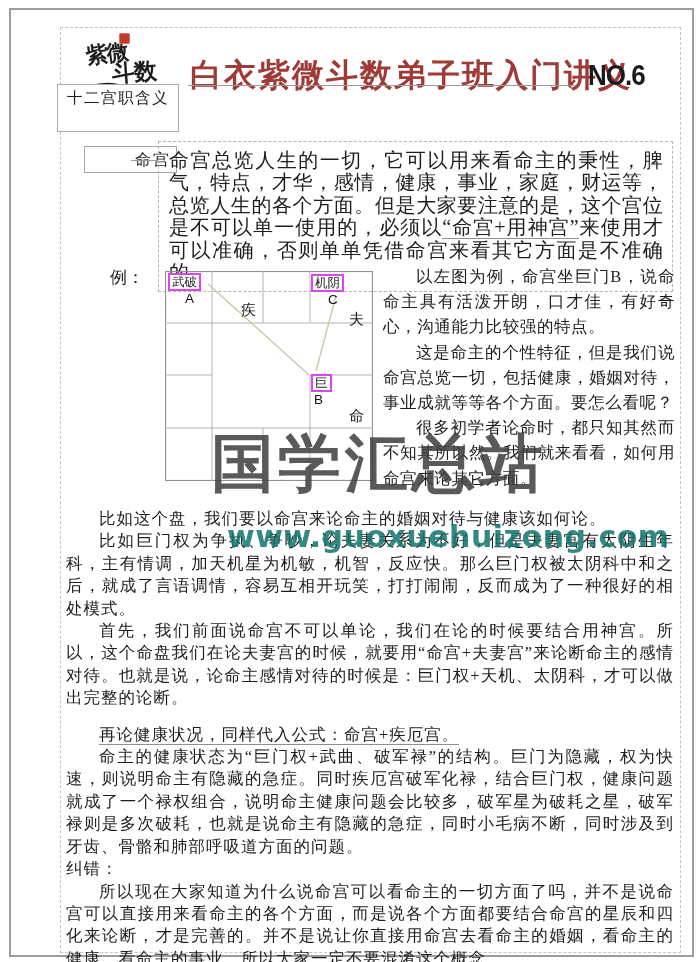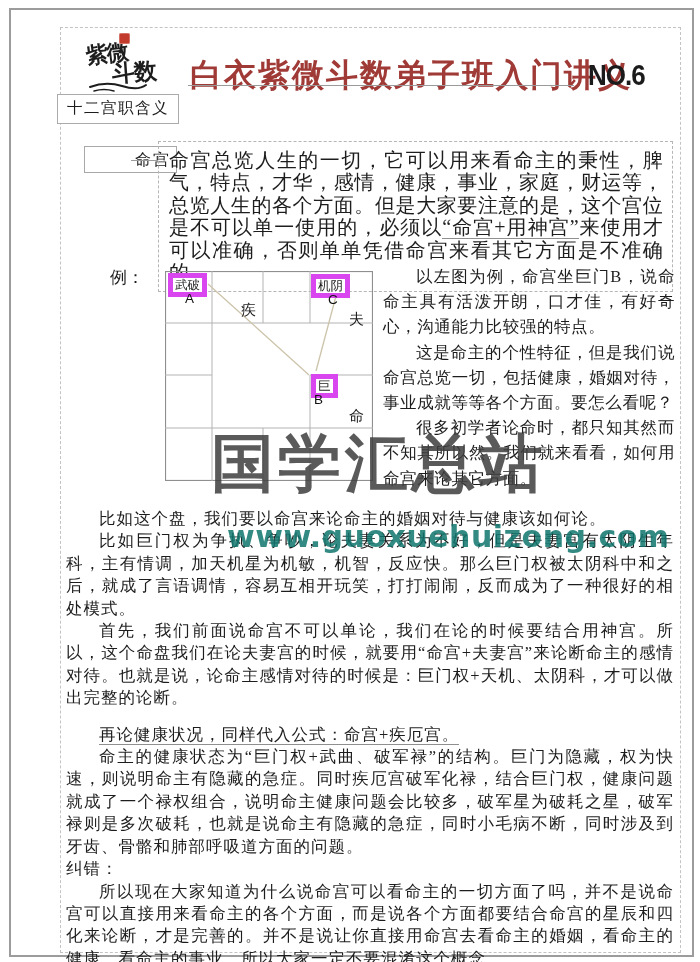--- a/index.html
+++ b/index.html
@@ -18,37 +18,37 @@
         transform:rotate(-4deg);letter-spacing:-1px;}
   .logo svg{position:absolute;left:2px;top:46px;}
   .seal{position:absolute;left:33px;top:0px;width:11px;height:11px;background:#c23a2c;
         border-radius:2px;box-shadow:inset 0 0 0 0.5px #e4a79e;}
   .doc-title{position:absolute;left:190px;top:54px;width:384px;font-size:32px;font-weight:bold;
         letter-spacing:2px;color:#a03a36;white-space:nowrap;}
   .title-underline{position:absolute;left:188px;top:85px;width:386px;height:0;
         border-top:1px solid #9a9a9a;}
   .issue-no{position:absolute;left:588px;top:60px;font-family:"Liberation Sans","DejaVu Sans",sans-serif;
         font-size:26px;font-weight:600;letter-spacing:-1px;transform:scaleY(1.12);color:#1b1b1b;}
-  .section-label{position:absolute;left:57px;top:94px;border:1px solid #ababab;
-        padding:3px 9px 4px 9px;font-size:15.5px;letter-spacing:1.5px;background:#fff;}
+  .section-label{position:absolute;left:57px;top:84px;border:1px solid #ababab;
+        padding:3px 9px 22px 9px;font-size:15.5px;letter-spacing:1.5px;background:#fff;}
 
   
   .mg-label{position:absolute;left:84px;top:146px;width:46px;height:25px;border:1px solid #a8a8a8;
         text-align:center;line-height:25px;font-size:16px;letter-spacing:2px;padding-left:45px;}
   .mg-connector{position:absolute;left:131px;top:160px;width:27px;height:0;border-top:1px solid #9c9c9c;}
   .mg-desc{position:absolute;left:158px;top:141px;width:494px;border:1px dashed #b5b5b5;
         padding:7px 9px 8px 10px;font-size:20px;line-height:22.4px;letter-spacing:0.3px;
         text-align:justify;}
   .u{border-bottom:1px solid #8f8f8f;}
 
   
   .ex-label{position:absolute;left:110px;top:266px;font-size:17px;}
   .chart{position:absolute;left:165px;top:271px;width:208px;height:210px;}
   .chart svg{position:absolute;left:0;top:0;}
-  .star-box{position:absolute;border:5px solid #d946ef;font-size:12.5px;line-height:14px;
+  .star-box{position:absolute;border:2px solid #d946ef;font-size:12.5px;line-height:14px;
         padding:0 2px;letter-spacing:0;background:#fff;}
   .marker{position:absolute;font-family:"Liberation Sans","DejaVu Sans",sans-serif;
         font-size:13.5px;color:#111;}
   .palace{position:absolute;font-size:15px;}
 
   
   .ex-text{position:absolute;left:383px;top:264px;width:292px;font-size:16.5px;
         line-height:25.2px;letter-spacing:0.6px;text-align:justify;}
   .ex-text p{margin:0;text-indent:2em;}
 

